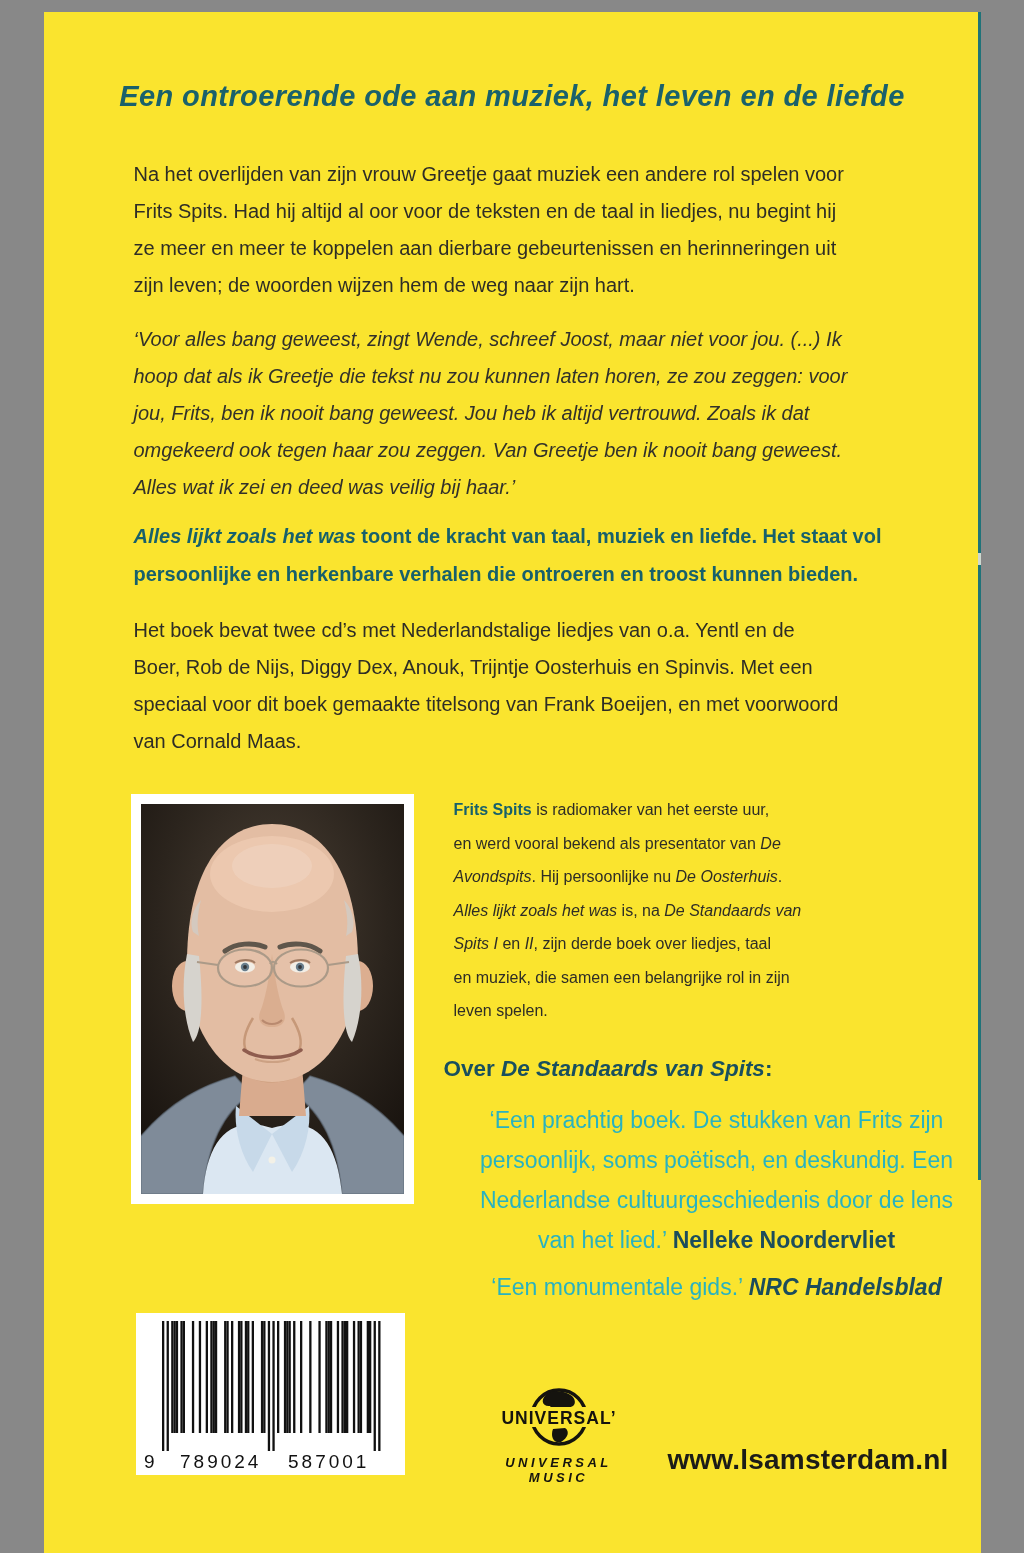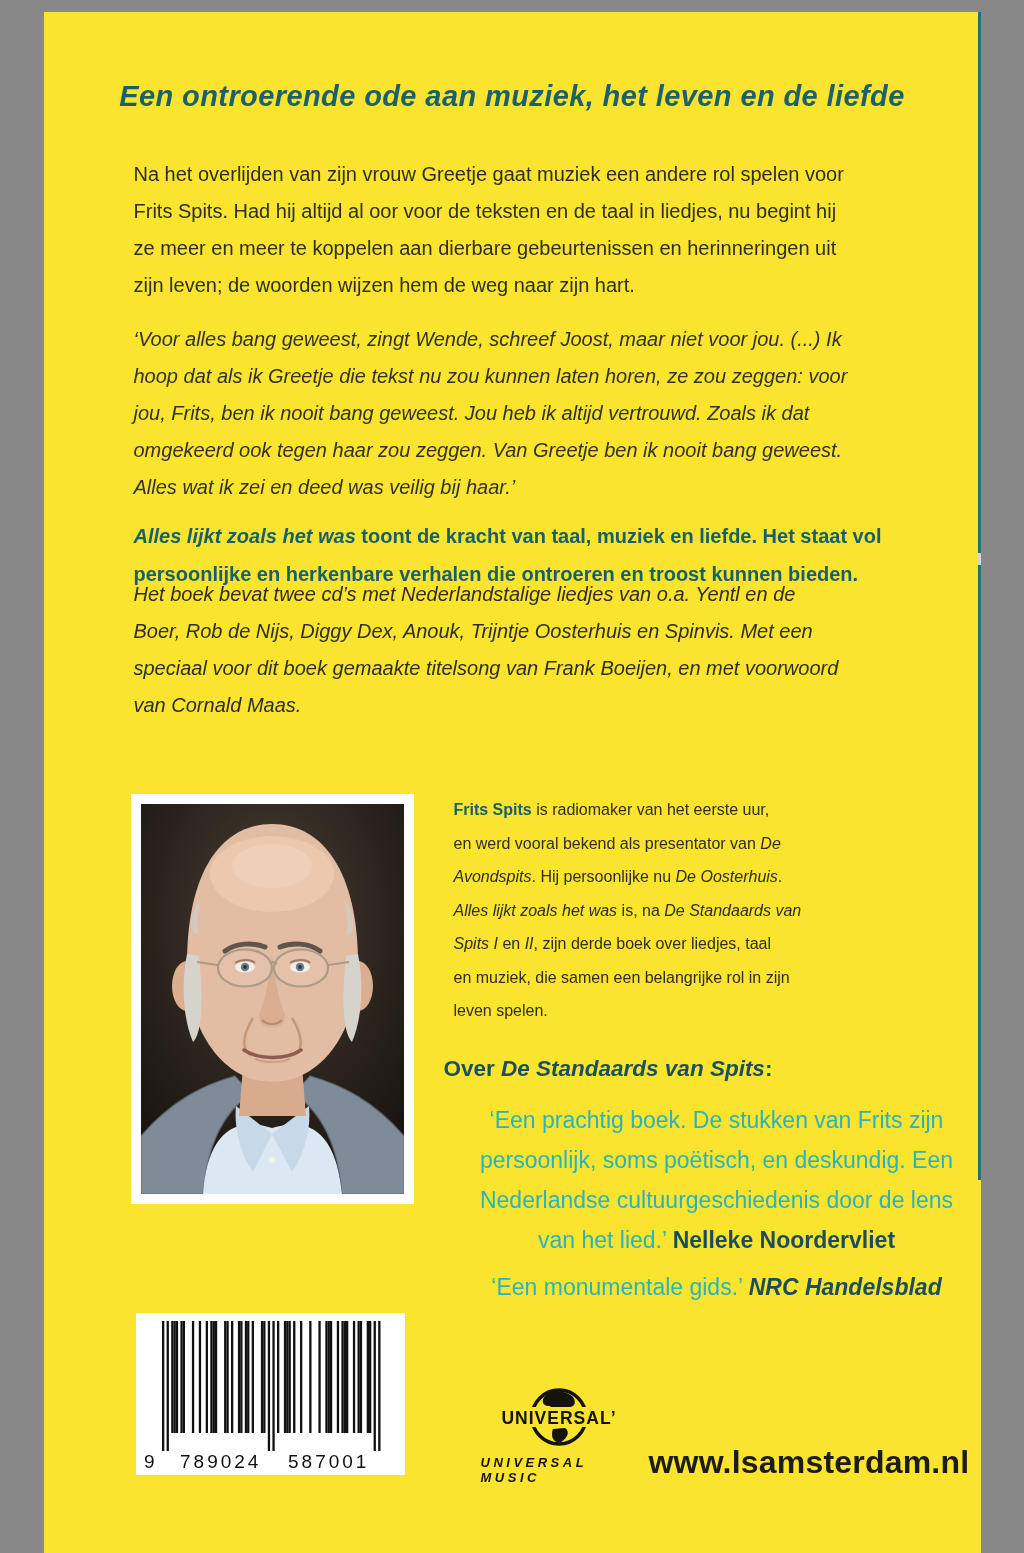--- a/index.html
+++ b/index.html
@@ -5,46 +5,46 @@
   html,body{margin:0;padding:0;background:#888;}
   .page{position:relative;width:937px;height:1553px;background:#FAE42E;
         font-family:"Liberation Sans",sans-serif;overflow:hidden;margin:12px auto;}
   .tagline{position:absolute;left:0;top:68px;width:100%;text-align:center;
            font-size:29px;font-weight:bold;font-style:italic;color:#1A616B;letter-spacing:.4px;}
   .para{position:absolute;left:90px;width:880px;white-space:pre-line;
         color:#2E2D26;font-size:20px;line-height:37px;}
   .intro{top:144px;}
   .pullquote{top:309px;font-style:italic;color:#32312A;}
   .impact{top:505px;font-weight:bold;color:#17606B;line-height:38px;}
-  .cdinfo{top:564px;font-style:italic;}
+  .cdinfo{top:600px;}
   .it{font-style:italic;}
   .photo{position:absolute;left:87px;top:782px;width:283px;height:410px;
          background:#ffffff;box-sizing:border-box;padding:10px;}
   .photo svg{display:block;width:100%;height:100%;}
   .bio{position:absolute;left:410px;top:781px;width:540px;font-size:16px;
        line-height:33.5px;white-space:pre-line;color:#2E2D26;}
   .bio .b-teal{font-weight:bold;color:#17606B;}
   .over{position:absolute;left:400px;top:1044px;width:545px;text-align:left;
         font-size:22.5px;font-weight:bold;color:#194F5E;}
   .review{position:absolute;left:398px;width:550px;text-align:center;white-space:pre-line;
           font-size:23px;line-height:40px;color:#29B2C0;}
   .r1{top:1088px;}
   .r2{top:1255px;}
   .review .src{color:#1C4D5C;font-weight:bold;font-style:normal;}
   .review .src.it{font-style:italic;}
   .barcode{position:absolute;left:92px;top:1301px;width:269px;height:162px;background:#ffffff;}
   .barcode svg{display:block;width:100%;height:100%;}
   .bc-num{font-family:"Liberation Sans",sans-serif;font-size:19px;fill:#111;letter-spacing:3px;}
-  .uni{position:absolute;left:437px;top:1372px;width:156px;text-align:left;color:#15130E;}
+  .uni{position:absolute;left:437px;top:1372px;width:156px;text-align:center;color:#15130E;}
   .uni svg{display:block;margin:0 auto;}
   .uni-sub{margin-top:5px;font-size:13px;font-weight:bold;letter-spacing:3.5px;color:#15130E;font-style:italic;}
   .uni-name{font-size:17.5px;font-weight:bold;letter-spacing:1px;
             font-family:"Liberation Sans",sans-serif;}
-  .website{position:absolute;left:605px;top:1432px;width:300px;text-align:left;
-           font-size:32px;font-weight:bold;color:#1C1C18;letter-spacing:.2px;}
+  .website{position:absolute;left:605px;top:1432px;width:300px;text-align:right;
+           font-size:28px;font-weight:bold;color:#1C1C18;letter-spacing:.2px;}
   .edge{position:absolute;right:0;top:0;width:3px;height:1168px;background:#1F7379;}
   .edge-notch{position:absolute;right:0;top:541px;width:3px;height:12px;background:#CFD9CF;}
 </style>
 </head>
 <body>
 
 <div class="page">
 
   <div class="edge"></div>
   <div class="edge-notch"></div>

